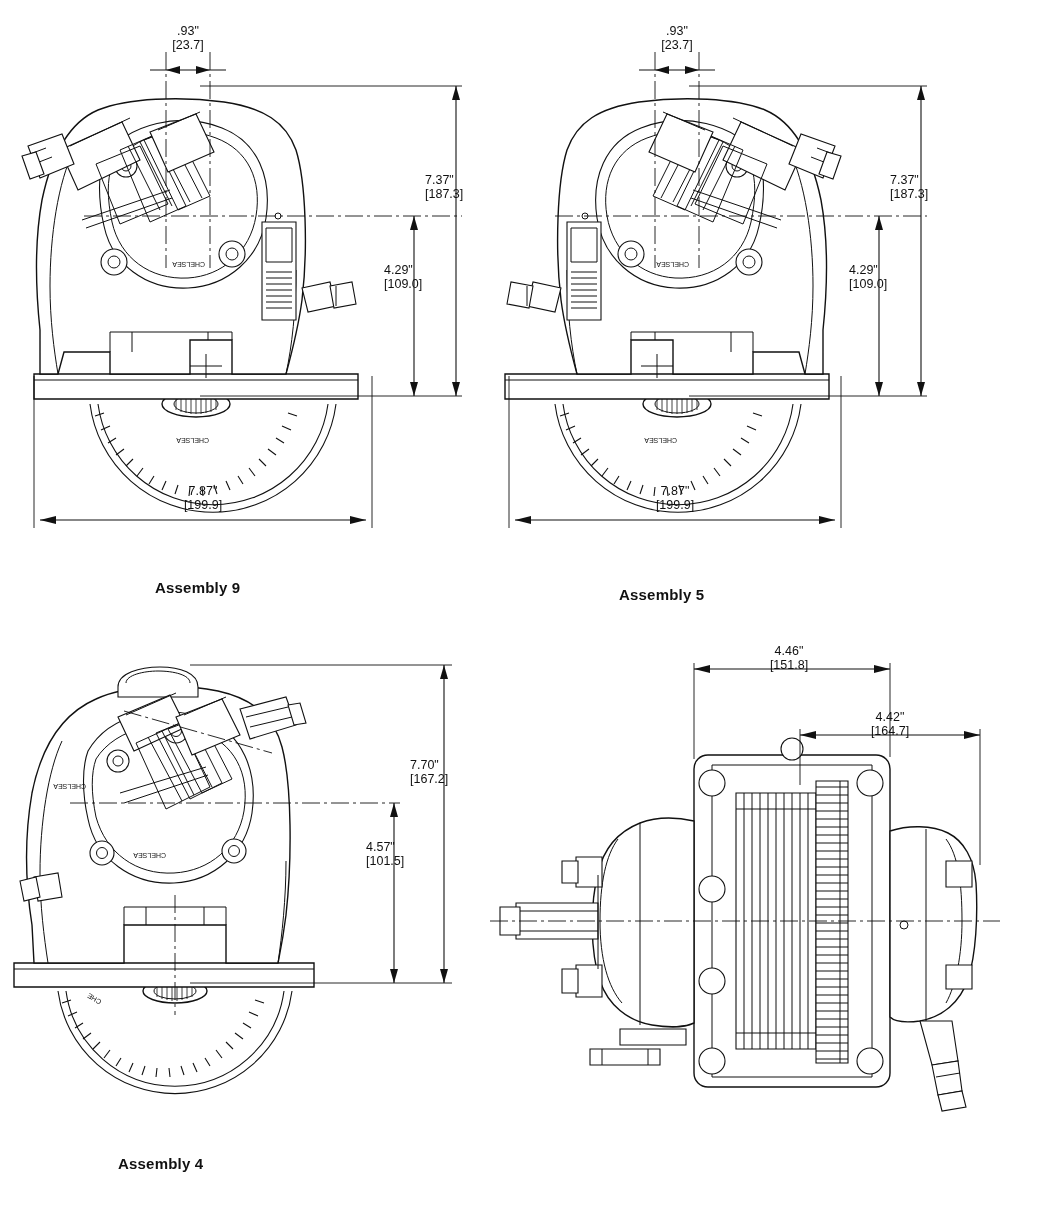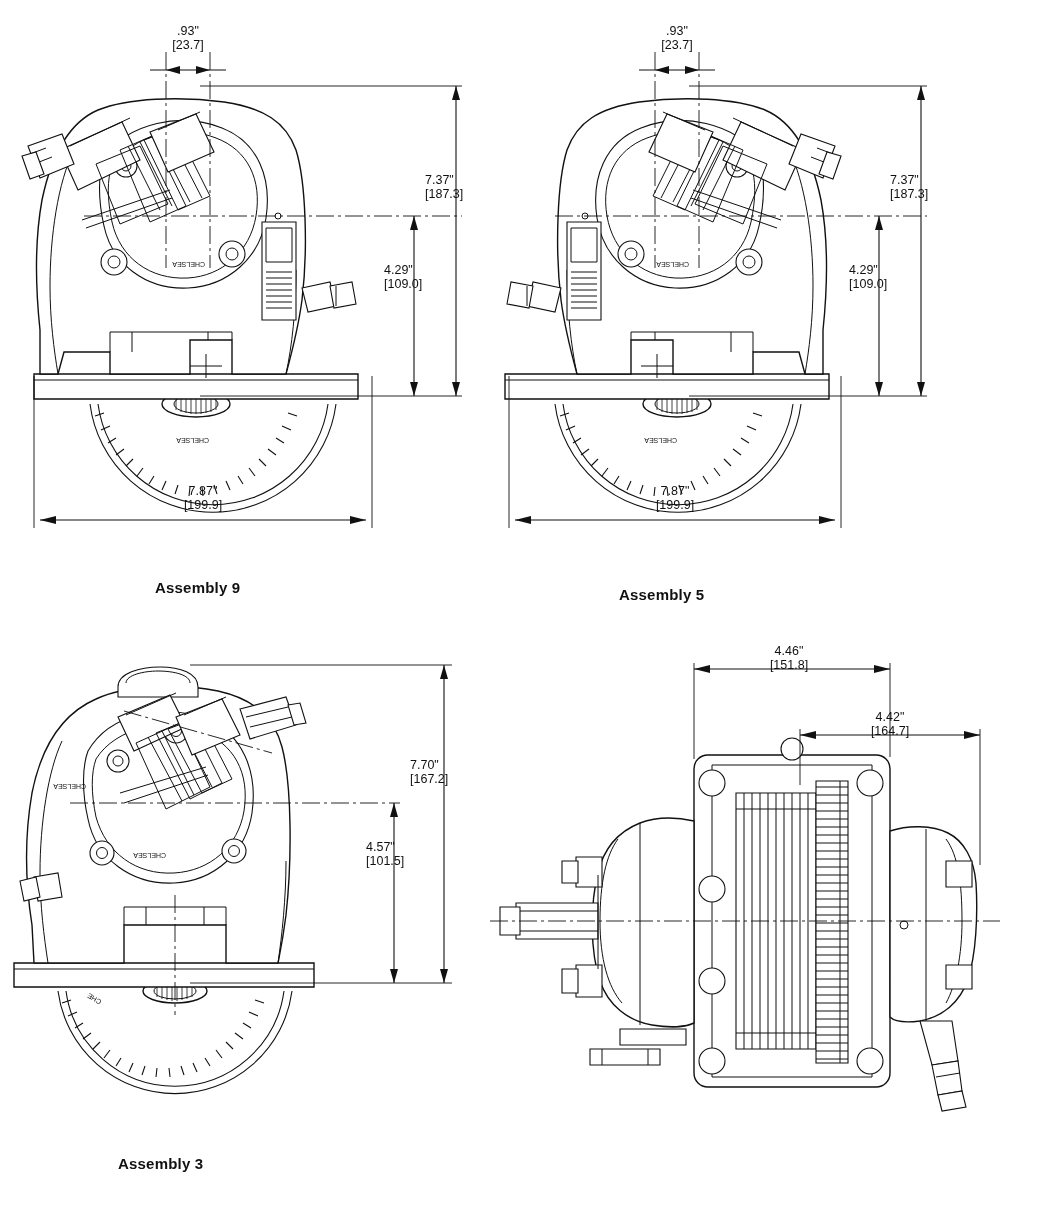--- a/index.html
+++ b/index.html
@@ -440,21 +440,21 @@
       <span>7.70"</span>
       <span class="l2">[167.2]</span>
     </div>
 
     <div class="dimlabel" style="left:366px; top:215px; width:70px; text-align:left;">
       <span>4.57"</span>
       <span class="l2">[101.5]</span>
     </div>
   </div>
 
-  <div class="caption" style="left:118px; top:1155px;">Assembly 3</div>
+  <div class="caption" style="left:118px; top:1155px;">Assembly 4</div>
 
   <div class="view" style="left:480px; top:625px; width:568px; height:520px;">
     <svg width="568" height="520" viewBox="0 0 568 520">
 
       <g>
         <path class="body-fill" d="M228 130 L396 130 C404 130 410 136 410 144
                                    L410 448 C410 456 404 462 396 462
                                    L228 462 C220 462 214 456 214 448
                                    L214 144 C214 136 220 130 228 130 Z"></path>
         <path class="ln thin" d="M232 140 L392 140 L392 452 L232 452 Z"></path>

